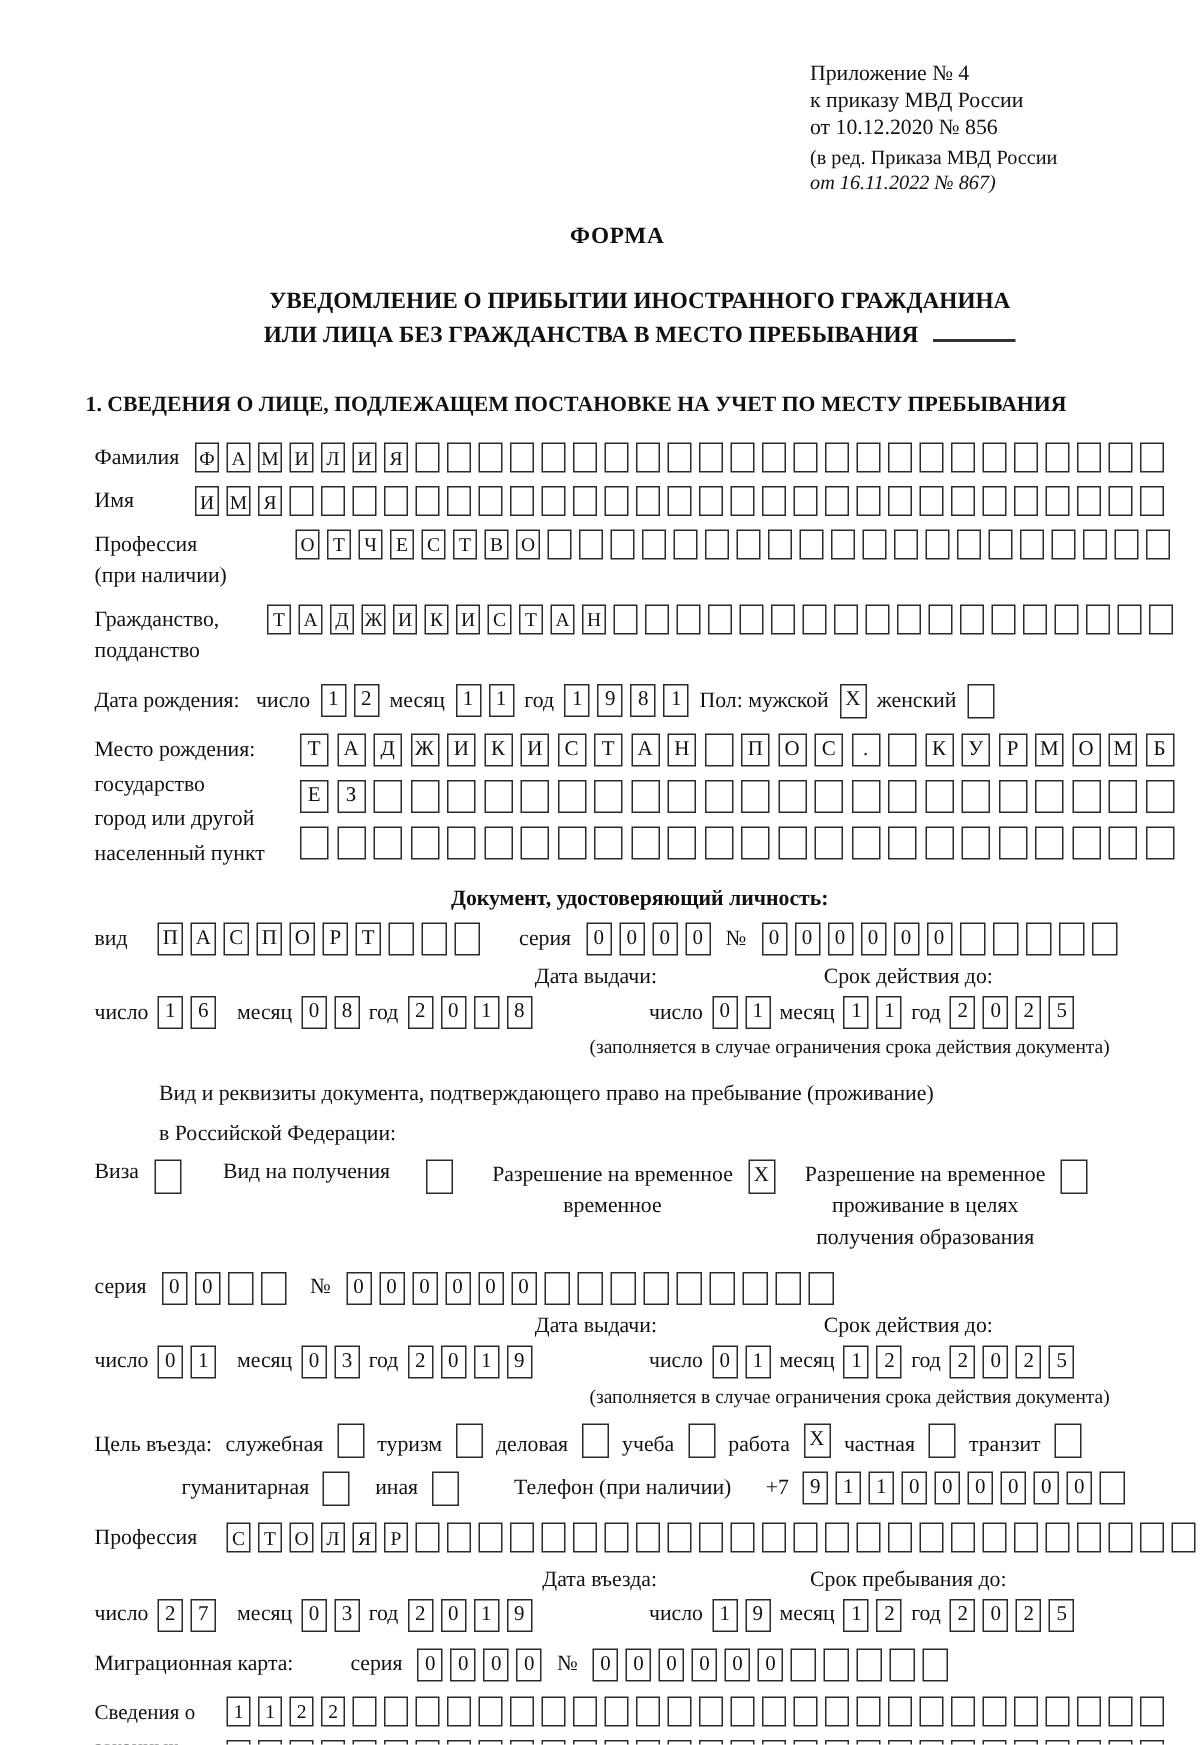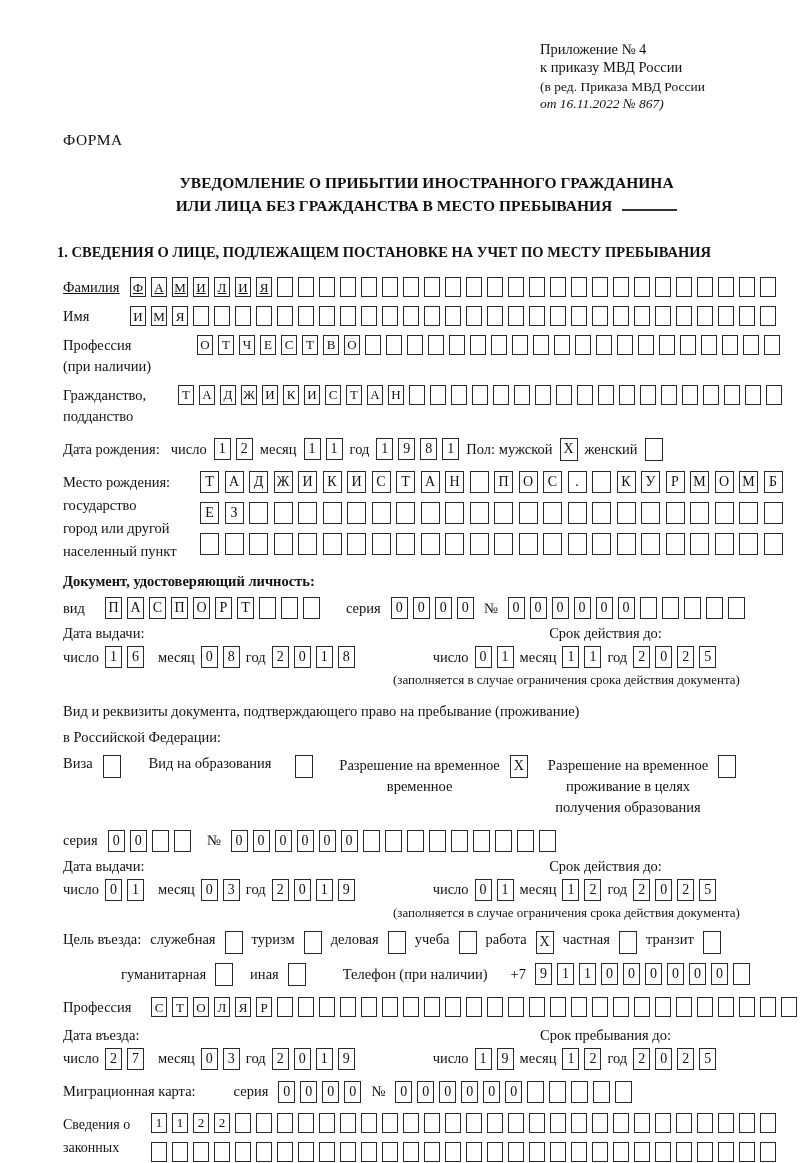--- a/index.html
+++ b/index.html
@@ -4,21 +4,21 @@
 <style>
   html,body{margin:0;padding:0;background:#ffffff;}
   body{width:800px;height:1163px;overflow:hidden;color:#111;
        font-family:"Liberation Serif","DejaVu Serif",serif;font-size:14.5px;}
   .page{box-sizing:border-box;width:800px;height:1150px;padding:40px 10px 16px 63px;}
 
   
   .hdr{margin-left:477px;line-height:1.25;font-size:14.5px;}
   .hdr .sm{font-size:13.5px;margin-top:3px;}
   .hdr .sm2{font-size:13.5px;font-style:italic;}
-  .forma{font-weight:normal;font-size:15.5px;text-align:left;margin:18px 30px 0 0;letter-spacing:.5px;}
+  .forma{font-weight:bold;font-size:15.5px;text-align:center;margin:18px 30px 0 0;letter-spacing:.5px;}
 
   .title{font-weight:bold;font-size:15.5px;text-align:center;margin-top:22px;line-height:1.5;}
   .uline{display:inline-block;width:55px;border-bottom:2px solid #333;margin-left:10px;}
   .sec{font-weight:bold;font-size:14.5px;margin-top:26px;margin-left:-6px;}
 
   
   .frow{display:flex;align-items:flex-start;margin-top:8px;}
   .frow.vc{align-items:center;}
   .lbl{flex:none;line-height:1.45;}
   .w68{width:67px;}
@@ -31,57 +31,58 @@
   .boxes{display:inline-flex;gap:5px;flex:none;}
   .box{box-sizing:border-box;flex:none;width:16px;height:20px;border:1.6px solid #2a2a2a;
        display:inline-flex;align-items:center;justify-content:center;
        font-size:13px;background:#fff;line-height:1;}
   .lg .box{width:17px;height:22px;font-size:14px;}
   .xl{gap:5.5px;}
   .xl .box{width:19px;height:22px;font-size:14px;}
   .cb .box{width:18px;height:23px;font-size:14px;}
   .stack{display:flex;flex-direction:column;gap:8px;}
 
-  .dochead{font-weight:bold;text-align:left;margin-top:10px;}
+  .dochead{font-weight:bold;text-align:center;margin-top:10px;}
   .dhdr{display:flex;margin-top:6px;}
-  .dhdr .c1{width:375px;text-align:left;}
+  .dhdr .c1{width:375px;text-align:right;}
   .dhdr .c2{width:335px;text-align:center;}
   .dgroup{display:flex;align-items:center;gap:6px;}
   .note{font-size:13px;margin-left:330px;margin-top:4px;}
-  .intro{margin-top:10px;line-height:1.8;}
+  .intro{margin-top:10px;line-height:1.8;margin-left:43px;}
 
   .opts{gap:10px;margin-top:4px;}
   .optml{text-align:center;line-height:1.45;}
 
-  .purp{display:flex;align-items:flex-start;gap:9px;margin-top:10px;}
+  .purp{display:flex;align-items:flex-end;gap:9px;margin-top:10px;}
   .purp2{display:flex;align-items:center;gap:9px;margin-top:9px;margin-left:58px;}
   .phone-lbl{margin-left:28px;}
   .phone-pre{margin-left:14px;}
 </style>
 </head>
 <body>
 
 <div class="page">
 
   <div class="hdr">
     <div>Приложение № 4</div>
     <div>к приказу МВД России</div>
+    <div>от 10.12.2020 № 856</div>
     <div class="sm">(в ред. Приказа МВД России</div>
     <div class="sm2">от 16.11.2022 № 867)</div>
   </div>
   <div class="forma">ФОРМА</div>
 
   <div class="title">
     <div>УВЕДОМЛЕНИЕ О ПРИБЫТИИ ИНОСТРАННОГО ГРАЖДАНИНА</div>
     <div><span>ИЛИ ЛИЦА БЕЗ ГРАЖДАНСТВА В МЕСТО ПРЕБЫВАНИЯ</span><span class="uline"></span></div>
   </div>
 
   <div class="sec">1. СВЕДЕНИЯ О ЛИЦЕ, ПОДЛЕЖАЩЕМ ПОСТАНОВКЕ НА УЧЕТ ПО МЕСТУ ПРЕБЫВАНИЯ</div>
 
-  <div class="frow vc" style="margin-top:16px;text-decoration:underline;">
+  <div class="frow vc" style="margin-top:16px;">
     <div class="lbl w68">Фамилия</div>
     <div class="boxes">
         <span class="box">Ф</span>
         <span class="box">А</span>
         <span class="box">М</span>
         <span class="box">И</span>
         <span class="box">Л</span>
         <span class="box">И</span>
         <span class="box">Я</span>
         <span class="box"></span>
@@ -429,21 +430,21 @@
   <div class="intro">
     <div>Вид и реквизиты документа, подтверждающего право на пребывание (проживание)</div>
     <div>в Российской Федерации:</div>
   </div>
 
   <div class="frow opts">
     <span>Виза</span>
     <div class="boxes cb">
         <span class="box"></span>
       </div>
-    <span style="margin-left:18px;">Вид на образования</span>
+    <span style="margin-left:18px;">Вид на получения</span>
     <div class="boxes cb" style="margin-left:14px;">
         <span class="box"></span>
       </div>
     <div class="optml" style="margin-left:16px;">
       <div>Разрешение на временное</div>
       <div>временное</div>
     </div>
     <div class="boxes cb">
         <span class="box">X</span>
       </div>

